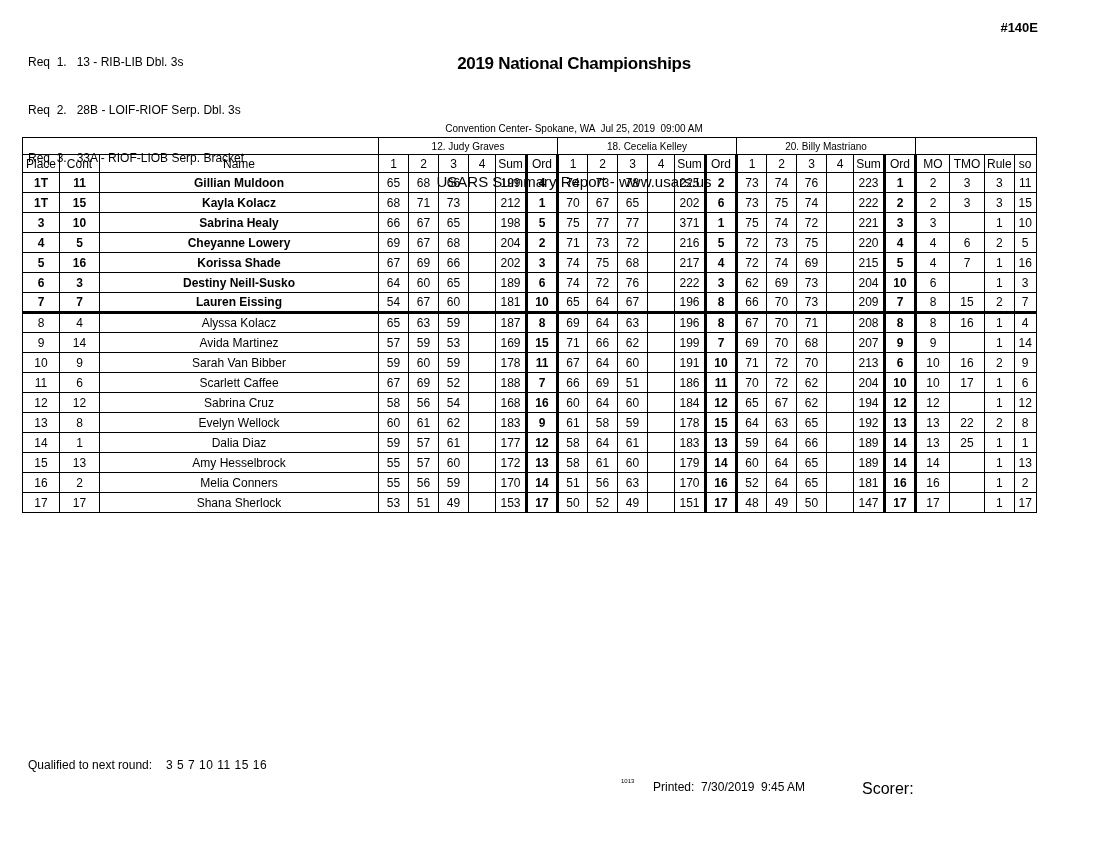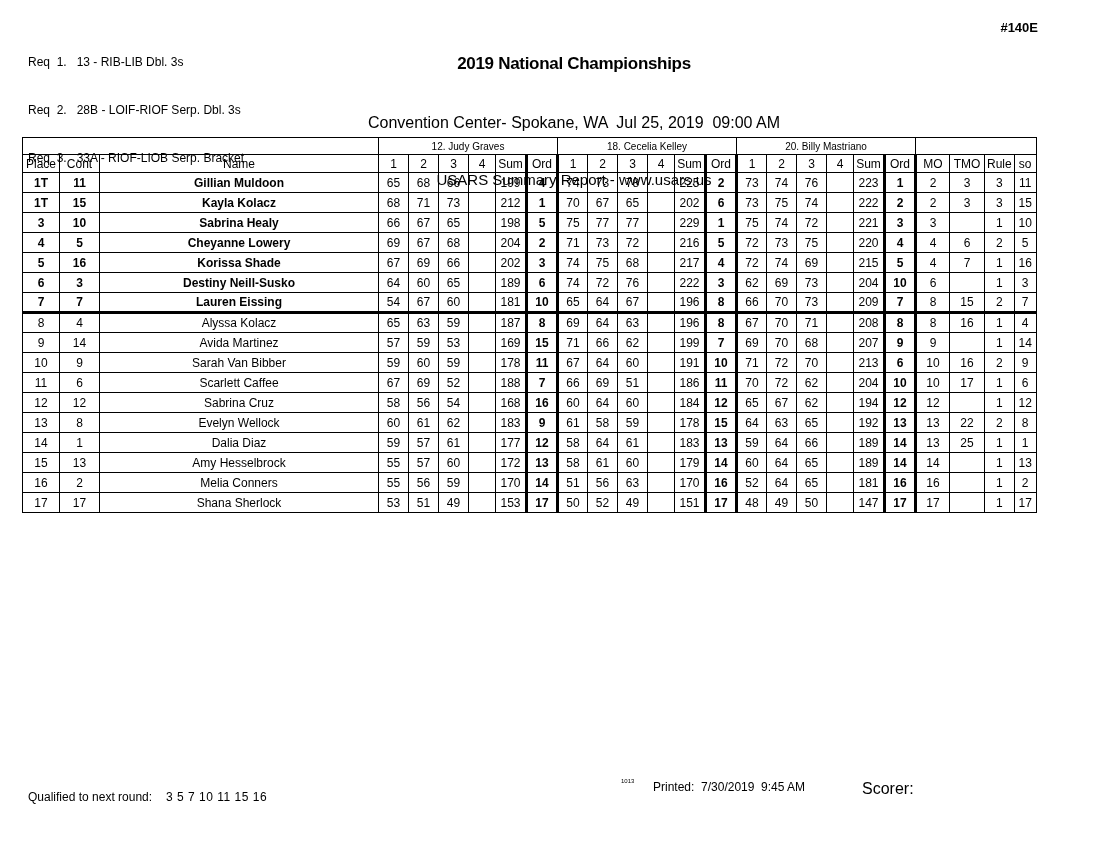--- a/index.html
+++ b/index.html
@@ -15,21 +15,21 @@
   
   .req-block {
     position: absolute; top: 22px; left: 28px;
     font-size: 12px; line-height: 16px; white-space: pre;
   }
   .title-block {
     position: absolute; top: 18px; left: 0; width: 1100px;
     text-align: center; white-space: pre; padding-left: 48px;
   }
   .title-main   { font-size: 17px; font-weight: bold; letter-spacing: -0.3px; }
-  .title-venue  { font-size: 16px; margin-top: 4px; }
+  .title-venue  { font-size: 10px; margin-top: 13px; }
   .title-event  { font-size: 18px; font-weight: bold; margin-top: 4px; letter-spacing: -0.2px; }
   .title-report { font-size: 15px; margin-top: 3px; text-align: center; }
   .event-no {
     position: absolute; top: 20px; right: 62px;
     font-size: 13px; font-weight: bold;
   }
   
   table.results {
     position: absolute; top: 137px; left: 22px;
     border-collapse: collapse;
@@ -52,21 +52,21 @@
   td.c-place { text-align: left; padding-left: 5px; }
   td.c-name  { text-align: left; padding-left: 4px; }
   td.c-sum   { text-align: right; padding-right: 3px; }
   td.ord-val { font-weight: bold; }
   tr.bold-row td.c-place, tr.bold-row td.c-cont, tr.bold-row td.c-name { font-weight: bold; }
   
   col.w-place { width: 37px; } col.w-cont { width: 40px; } col.w-name { width: 279px; }
   col.w-s  { width: 30px; } col.w-4 { width: 27px; } col.w-sum { width: 31px; } col.w-ord { width: 31px; }
   col.w-mo { width: 34px; } col.w-tmo { width: 35px; } col.w-rule { width: 29px; } col.w-so { width: 22px; }
   
-  .footer-qualified { position: absolute; top: 790px; left: 28px; font-size: 12px; }
+  .footer-qualified { position: absolute; top: 758px; left: 28px; font-size: 12px; }
   .footer-qualified .q-val { margin-left: 14px; letter-spacing: 0.5px; }
   .footer-code    { position: absolute; top: 778px; left: 621px; font-size: 6px; }
   .footer-printed { position: absolute; top: 780px; left: 653px; font-size: 12px; white-space: pre; }
   .footer-scorer  { position: absolute; top: 780px; left: 862px; font-size: 16px; }
 </style>
 </head>
 <body>
 
 <div class="page">
 
@@ -208,21 +208,21 @@
           <td>66</td>
           <td>67</td>
           <td>65</td>
           <td></td>
           <td class="c-sum">198</td>
           <td class="thick ord-val">5</td>
           <td>75</td>
           <td>77</td>
           <td>77</td>
           <td></td>
-          <td class="c-sum">229</td>
+          <td class="c-sum">371</td>
           <td class="thick ord-val">1</td>
           <td>75</td>
           <td>74</td>
           <td>72</td>
           <td></td>
           <td class="c-sum">221</td>
           <td class="thick ord-val">3</td>
           <td>3</td>
           <td></td>
           <td>1</td>

